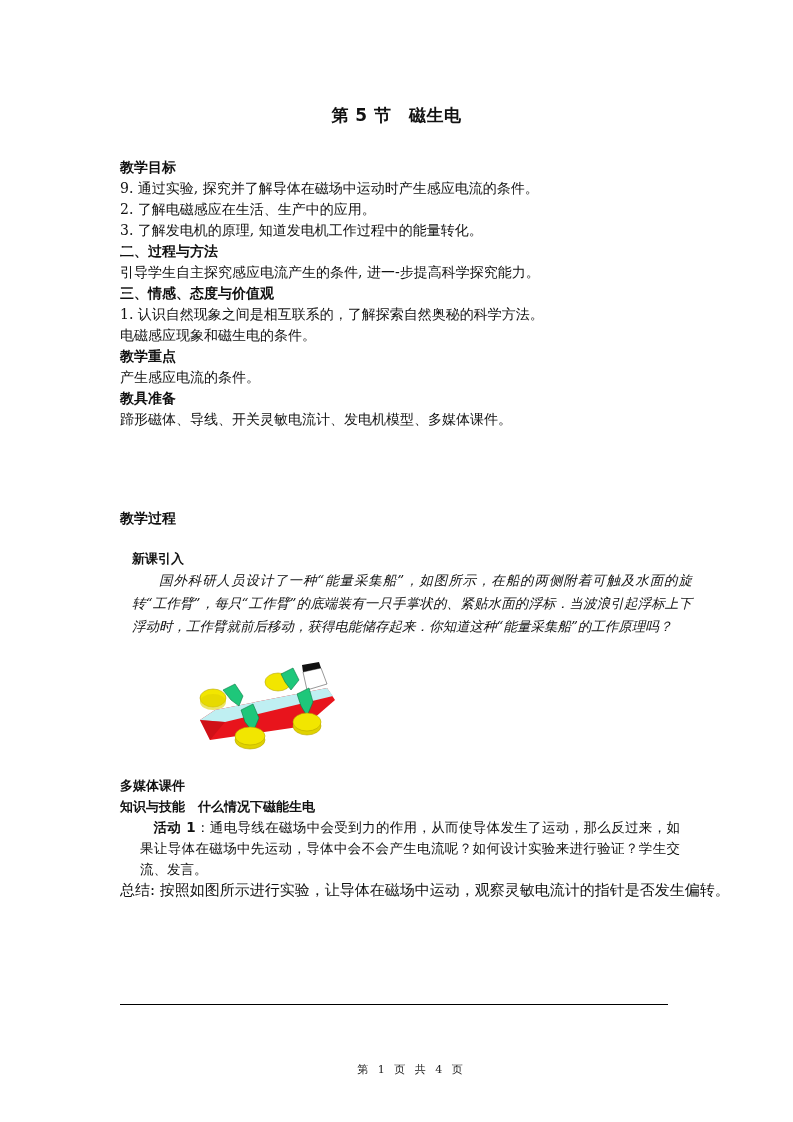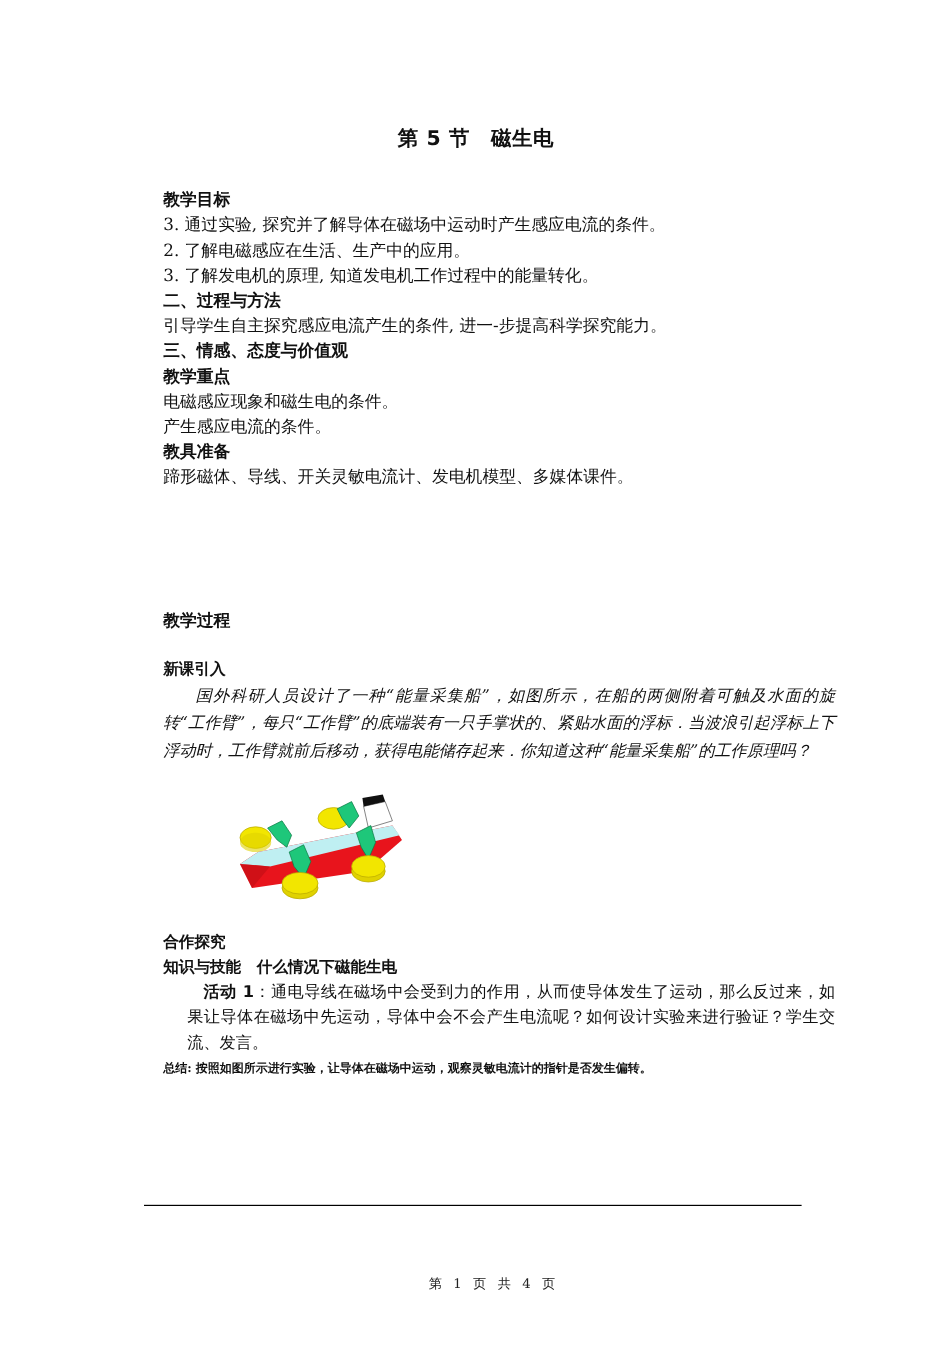--- a/index.html
+++ b/index.html
@@ -1,58 +1,59 @@
 <!DOCTYPE html>
 <html><head>
 <meta charset="utf-8">
 <style>
   html, body { margin: 0; padding: 0; background: #ffffff; }
   body { width: 793px; height: 1122px; position: relative; overflow: hidden;
          font-family: "DejaVu Serif", "Liberation Serif", serif; color: #111; }
   .page { position: absolute; left: 0; top: 0; width: 793px; height: 1122px; }
   .title { position: absolute; top: 104px; left: 0; width: 793px; text-align: center;
            font-family: "DejaVu Sans", "Liberation Sans", sans-serif; font-weight: bold; font-size: 17px; letter-spacing: 0.5px; }
-  .block { position: absolute; left: 136px; width: 560px; }
+  .block { position: absolute; left: 120px; width: 560px; }
   .line { height: 21px; line-height: 21px; font-size: 14px; white-space: nowrap; }
   .h { font-family: "DejaVu Sans", "Liberation Sans", sans-serif; font-weight: bold; font-size: 14px; }
   .hs { font-family: "DejaVu Sans", "Liberation Sans", sans-serif; font-weight: bold; font-size: 13px; }
   .para { font-size: 13.5px; line-height: 23px; text-align: justify; }
   .indent { text-indent: 2em; font-style: italic; }
   .bold-inline { font-family: "DejaVu Sans", "Liberation Sans", sans-serif; font-weight: bold; }
   .footer-rule { position: absolute; left: 120px; top: 1004px; width: 548px; height: 1px; background: #000; }
   .footer { position: absolute; top: 1062px; left: 0; width: 793px; text-align: center; font-size: 11px; letter-spacing: 3px; color: #222; margin-left: 15px; }
   .figure { position: absolute; left: 195px; top: 660px; width: 150px; height: 95px; }
 </style>
 </head>
 <body>
 
 <div class="page">
 
   <div class="title">第 5 节　磁生电</div>
 
   <div class="block" style="top:157px;">
     <div class="line h">教学目标</div>
-    <div class="line">3. 通过实验, 探究并了解导体在磁场中运动时产生感应电流的条件。</div>
+    <div class="line">9. 通过实验, 探究并了解导体在磁场中运动时产生感应电流的条件。</div>
     <div class="line">2. 了解电磁感应在生活、生产中的应用。</div>
     <div class="line">3. 了解发电机的原理, 知道发电机工作过程中的能量转化。</div>
     <div class="line h">二、过程与方法</div>
     <div class="line">引导学生自主探究感应电流产生的条件, 进一-步提高科学探究能力。</div>
     <div class="line h">三、情感、态度与价值观</div>
+    <div class="line">1. 认识自然现象之间是相互联系的，了解探索自然奥秘的科学方法。</div>
+    <div class="line">电磁感应现象和磁生电的条件。</div>
     <div class="line h">教学重点</div>
-    <div class="line">电磁感应现象和磁生电的条件。</div>
     <div class="line">产生感应电流的条件。</div>
     <div class="line h">教具准备</div>
     <div class="line">蹄形磁体、导线、开关灵敏电流计、发电机模型、多媒体课件。</div>
   </div>
 
   <div class="block" style="top:508px;">
     <div class="line h">教学过程</div>
   </div>
 
-  <div class="block" style="top:548px;">
+  <div class="block" style="top:548px;margin-left:12px;">
     <div class="line hs">新课引入</div>
     <div class="para indent">国外科研人员设计了一种“能量采集船”，如图所示，在船的两侧附着可触及水面的旋转“工作臂”，每只“工作臂”的底端装有一只手掌状的、紧贴水面的浮标．当波浪引起浮标上下浮动时，工作臂就前后移动，获得电能储存起来．你知道这种“能量采集船”的工作原理吗？</div>
   </div>
 
   <svg class="figure" viewBox="0 0 150 95">
 
     <ellipse cx="18" cy="38" rx="13" ry="9" fill="#f2e600" stroke="#b8a800" stroke-width="0.6"></ellipse>
     <ellipse cx="18" cy="42" rx="13" ry="8" fill="#e0d200" opacity="0.6"></ellipse>
     <ellipse cx="83" cy="22" rx="13" ry="9" fill="#f2e600" stroke="#b8a800" stroke-width="0.6"></ellipse>
 
@@ -68,21 +69,21 @@
     <path d="M46,50 L58,44 L64,58 L58,72 L50,62 Z" fill="#1ec77a" stroke="#0b7a44" stroke-width="0.6"></path>
     <path d="M102,34 L114,28 L118,42 L112,56 L106,46 Z" fill="#1ec77a" stroke="#0b7a44" stroke-width="0.6"></path>
 
     <ellipse cx="55" cy="80" rx="15" ry="9" fill="#e0d200" stroke="#b8a800" stroke-width="0.6"></ellipse>
     <ellipse cx="55" cy="76" rx="15" ry="9" fill="#f2e600" stroke="#b8a800" stroke-width="0.6"></ellipse>
     <ellipse cx="112" cy="66" rx="14" ry="9" fill="#e0d200" stroke="#b8a800" stroke-width="0.6"></ellipse>
     <ellipse cx="112" cy="62" rx="14" ry="9" fill="#f2e600" stroke="#b8a800" stroke-width="0.6"></ellipse>
   </svg>
 
   <div class="block" style="top:775px;">
-    <div class="line hs">合作探究</div>
+    <div class="line hs">多媒体课件</div>
     <div class="line hs">知识与技能　什么情况下磁能生电</div>
     <div class="para" style="text-indent:1em; line-height:21px;margin-left:20px;"><span class="bold-inline">活动 1</span><span>：通电导线在磁场中会受到力的作用，从而使导体发生了运动，那么反过来，如果让导体在磁场中先运动，导体中会不会产生电流呢？如何设计实验来进行验证？学生交流、发言。</span></div>
-    <div class="line" style="font-size:10px;font-weight:bold;">总结: 按照如图所示进行实验，让导体在磁场中运动，观察灵敏电流计的指针是否发生偏转。</div>
+    <div class="line" style="font-size:15px;">总结: 按照如图所示进行实验，让导体在磁场中运动，观察灵敏电流计的指针是否发生偏转。</div>
   </div>
 
   <div class="footer-rule"></div>
   <div class="footer">第 1 页 共 4 页</div>
 </div>
 
 </body></html>

